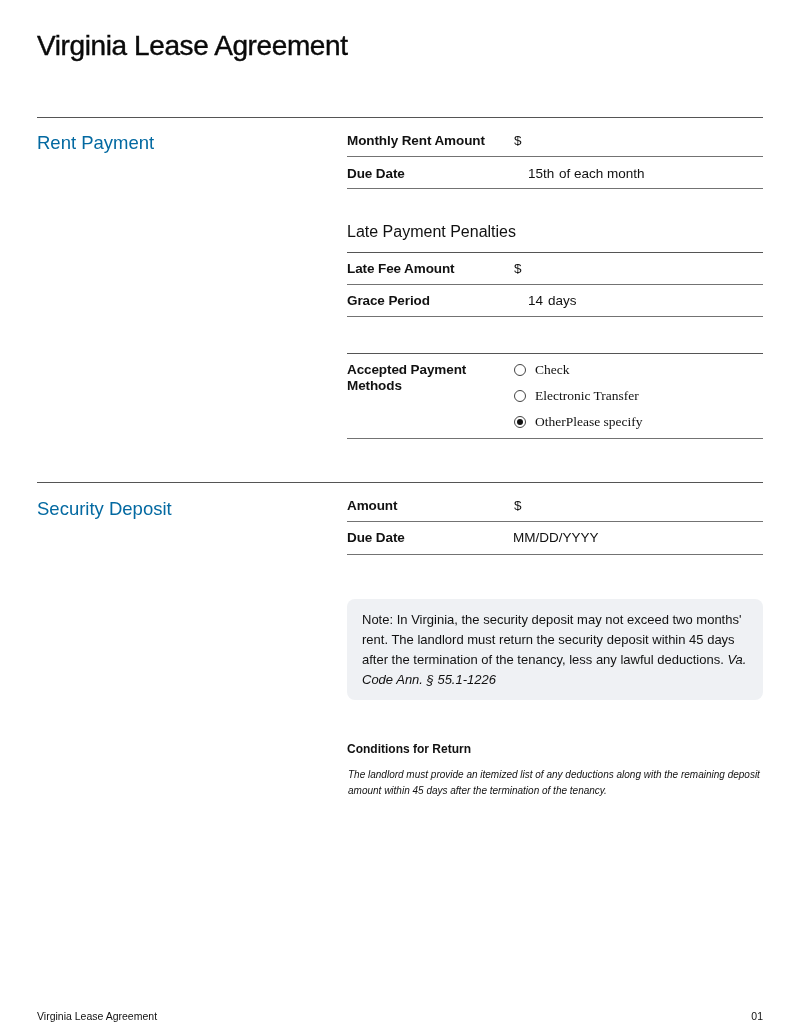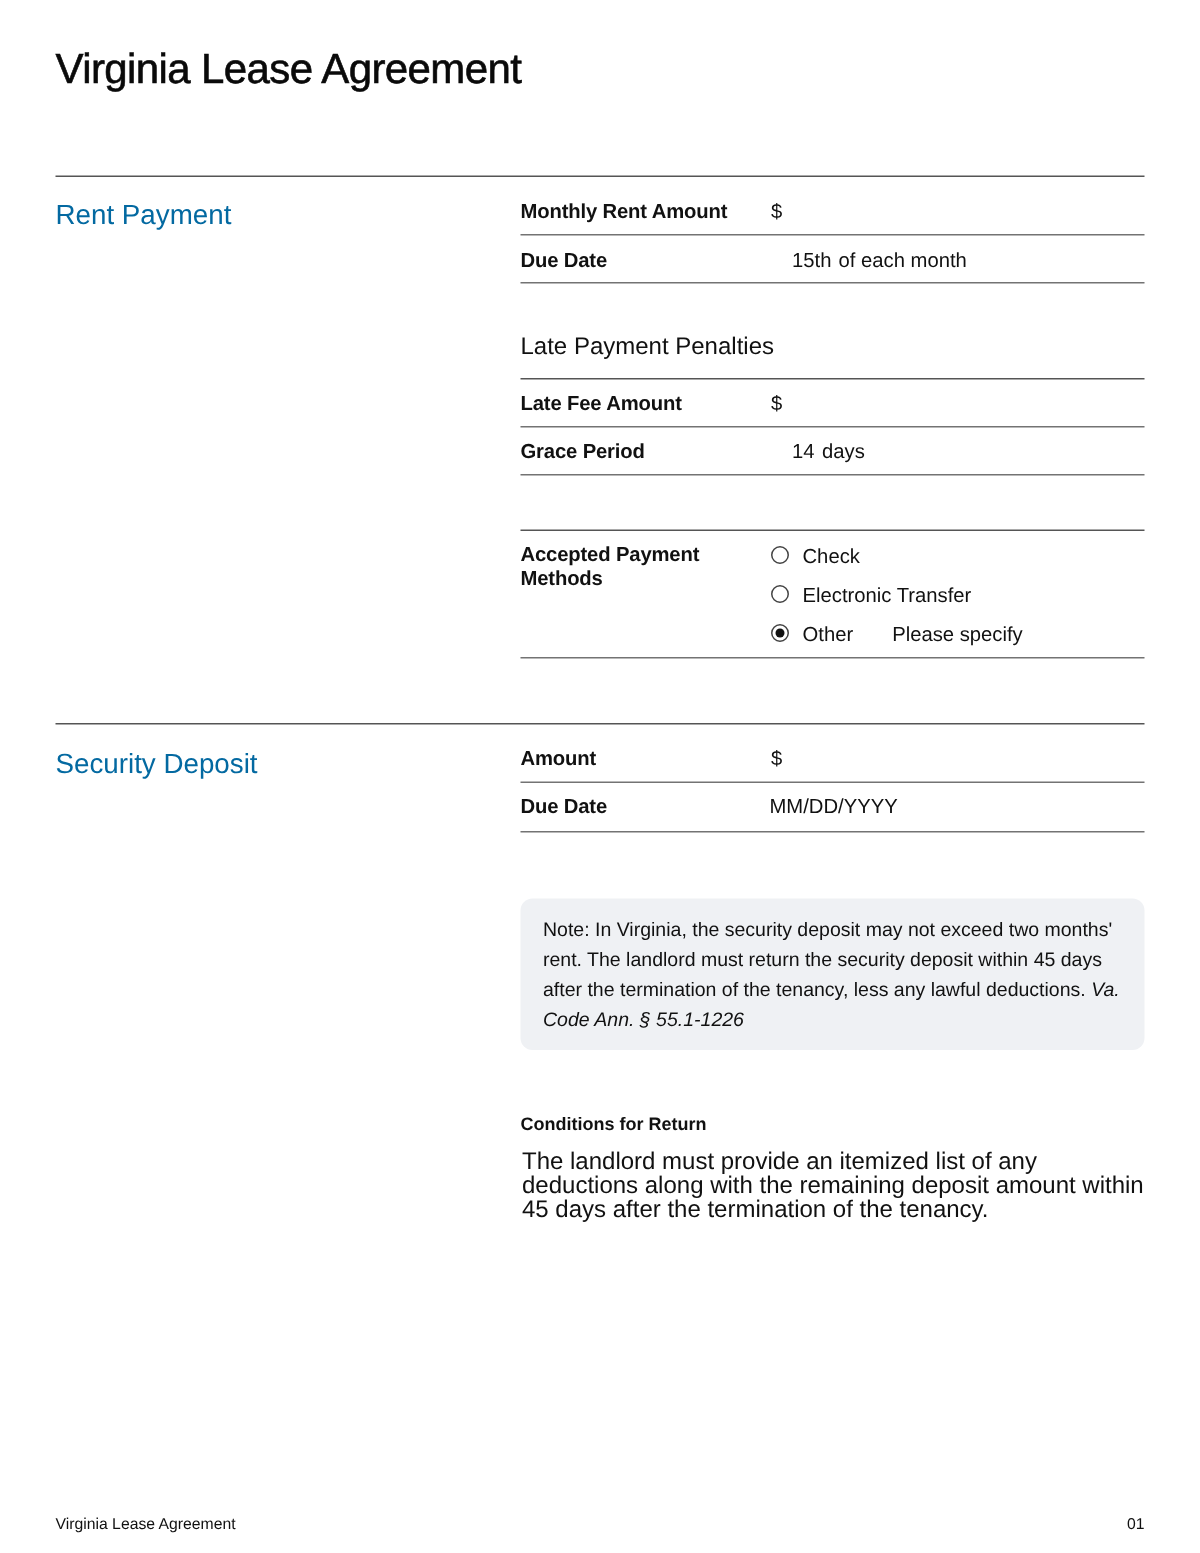--- a/index.html
+++ b/index.html
@@ -66,40 +66,40 @@
       background: #555555;
     }
     .radio-option {
       position: absolute;
       left: 514px;
       height: 18px;
       display: flex;
       align-items: center;
       font-size: 13.5px;
       color: #111111;
+      font-family: Liberation Serif, serif;
     }
     .radio-circle {
       width: 12px;
       height: 12px;
       border: 1px solid #444444;
       border-radius: 50%;
       margin-right: 9px;
       display: flex;
       align-items: center;
       justify-content: center;
       background: #fff;
     }
     .radio-dot {
       width: 6px;
       height: 6px;
       border-radius: 50%;
       background: #111111;
     }
     .specify {
-      margin-left: 26px;
     }
     .note-box {
       position: absolute;
       left: 347px;
       top: 599px;
       width: 416px;
       height: 101px;
       background: #eff1f4;
       border-radius: 8px;
       padding: 11px 15px;
@@ -114,23 +114,24 @@
       top: 742px;
       font-size: 12px;
       font-weight: 700;
       color: #111111;
     }
     .conditions-text {
       position: absolute;
       left: 348px;
       top: 767px;
       width: 418px;
-      font-size: 16px;
+      font-size: 10px;
       line-height: 16px;
       color: #111111;
+      font-style: italic;
     }
     .footer-title {
       position: absolute;
       left: 37px;
       top: 1010px;
       font-size: 10.5px;
       color: #111111;
     }
     .footer-page {
       position: absolute;

